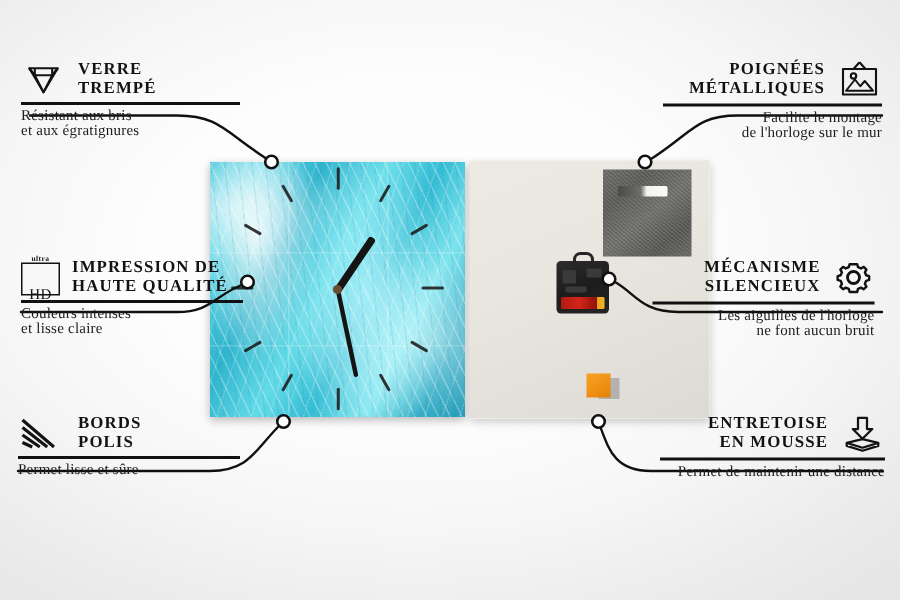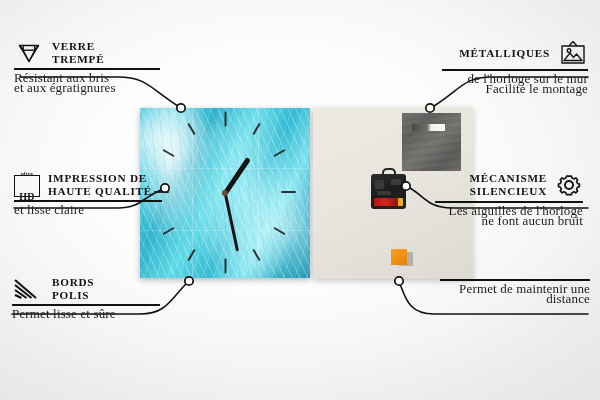--- a/index.html
+++ b/index.html
@@ -125,21 +125,21 @@
   .feature { position:absolute; z-index:7; }
   .feat-head { display:flex; align-items:center; gap:8px; }
   .feat-title {
     font-family:"Liberation Serif", serif;
     font-weight:bold; font-size:11.2px; line-height:12.6px;
     letter-spacing:.75px; color:#121212; text-transform:uppercase;
   }
   .feat-rule { height:1.5px; background:#111111; margin-top:3px; }
   .feat-sub {
     font-family:"Liberation Serif", serif;
-    font-size:13px; line-height:10.4px; color:#1c1c1c; margin-top:3px;
+    font-size:10px; line-height:10.4px; color:#1c1c1c; margin-top:3px;
     letter-spacing:.15px;
   }
   .ico { flex:0 0 auto; display:block; }
 
   
   .left .feat-head { justify-content:flex-start;align-items:flex-end; }
   .left .feat-title { text-align:left; }
   .left .feat-sub { text-align:left; }
 
   .right .feat-head { justify-content:flex-end; }
@@ -160,21 +160,21 @@
   #f-poign .feat-rule { width:146px; margin-left:auto; }
   #f-meca .feat-rule  { width:148px; margin-left:auto; }
   #f-entre .feat-rule { width:150px; margin-left:auto; }
 
   .hd-box {
     width:26px; height:22px; border:1.6px solid #121212;
     display:flex; flex-direction:column; align-items:center; justify-content:center;
     line-height:1;
   }
   .hd-ultra { font-size:5px; font-weight:bold; letter-spacing:.3px; color:#121212; }
-  .hd-main  { font-size:10px; font-weight:bold; letter-spacing:.2px; color:#121212; margin-top:16px; }
+  .hd-main  { font-size:10px; font-weight:normal; letter-spacing:.2px; color:#121212; margin-top:16px; }
 </style>
 </head>
 <body>
 
 <div id="stage">
 
   <div id="product">
 
     <div id="clock-panel">
       <div id="clock-art"></div>
@@ -270,20 +270,21 @@
         <span class="hd-ultra">ultra</span>
         <span class="hd-main">HD</span>
       </div>
       <div>
         <div class="feat-title">IMPRESSION DE</div>
         <div class="feat-title">HAUTE QUALITÉ</div>
       </div>
     </div>
     <div class="feat-rule"></div>
     <div class="feat-sub">
+      <div>Couleurs intenses</div>
       <div>et lisse claire</div>
     </div>
   </div>
 
   <div class="feature left" id="f-bords">
     <div class="feat-head">
       <svg class="ico" width="32" height="24" viewBox="0 0 32 24">
         <g stroke="#121212" stroke-width="2.1" stroke-linecap="butt">
           <path d="M3,3 L24,21"></path>
           <path d="M3,8 L19.5,21"></path>
@@ -298,35 +299,36 @@
     </div>
     <div class="feat-rule"></div>
     <div class="feat-sub">
       <div>Permet lisse et sûre</div>
     </div>
   </div>
 
   <div class="feature right" id="f-poign">
     <div class="feat-head">
       <div>
+        <div class="feat-title">POIGNÉES</div>
         <div class="feat-title">MÉTALLIQUES</div>
       </div>
       <svg class="ico" width="30" height="26" viewBox="0 0 30 26">
         <g fill="none" stroke="#121212" stroke-width="1.4" stroke-linejoin="round">
           <path d="M15,1.5 L11,6 M15,1.5 L19,6"></path>
           <rect x="4" y="6" width="22" height="17"></rect>
           <path d="M6,20.5 L12,13 L15.5,17.5 L18.5,14 L24,20.5 Z" stroke-width="1.3"></path>
           <circle cx="11" cy="10.6" r="1.8"></circle>
         </g>
       </svg>
     </div>
     <div class="feat-rule"></div>
     <div class="feat-sub">
+      <div>Facilite le montage</div>
       <div>de l'horloge sur le mur</div>
-      <div>Facilite le montage</div>
     </div>
   </div>
 
   <div class="feature right" id="f-meca">
     <div class="feat-head">
       <div>
         <div class="feat-title">MÉCANISME</div>
         <div class="feat-title">SILENCIEUX</div>
       </div>
       <svg class="ico" width="28" height="26" viewBox="0 0 28 26">
@@ -337,19 +339,32 @@
       </svg>
     </div>
     <div class="feat-rule"></div>
     <div class="feat-sub">
       <div>Les aiguilles de l'horloge</div>
       <div>ne font aucun bruit</div>
     </div>
   </div>
 
   <div class="feature right" id="f-entre">
+    <div class="feat-head">
+      <div>
+        <div class="feat-title">ENTRETOISE</div>
+        <div class="feat-title">EN MOUSSE</div>
+      </div>
+      <svg class="ico" width="30" height="26" viewBox="0 0 30 26">
+        <g fill="none" stroke="#121212" stroke-width="1.5" stroke-linejoin="round">
+          <path d="M12,2.5 L18,2.5 L18,10 L21.5,10 L15,16.5 L8.5,10 L12,10 Z"></path>
+          <path d="M15,16.8 L25.5,19.3 L15,22.5 L4.5,19.3 Z"></path>
+          <path d="M4.5,19.3 L4.5,21.3 L15,24.5 L25.5,21.3 L25.5,19.3"></path>
+        </g>
+      </svg>
+    </div>
     <div class="feat-rule"></div>
     <div class="feat-sub">
       <div>Permet de maintenir une distance</div>
     </div>
   </div>
 
 </div>
 
 </body></html>

